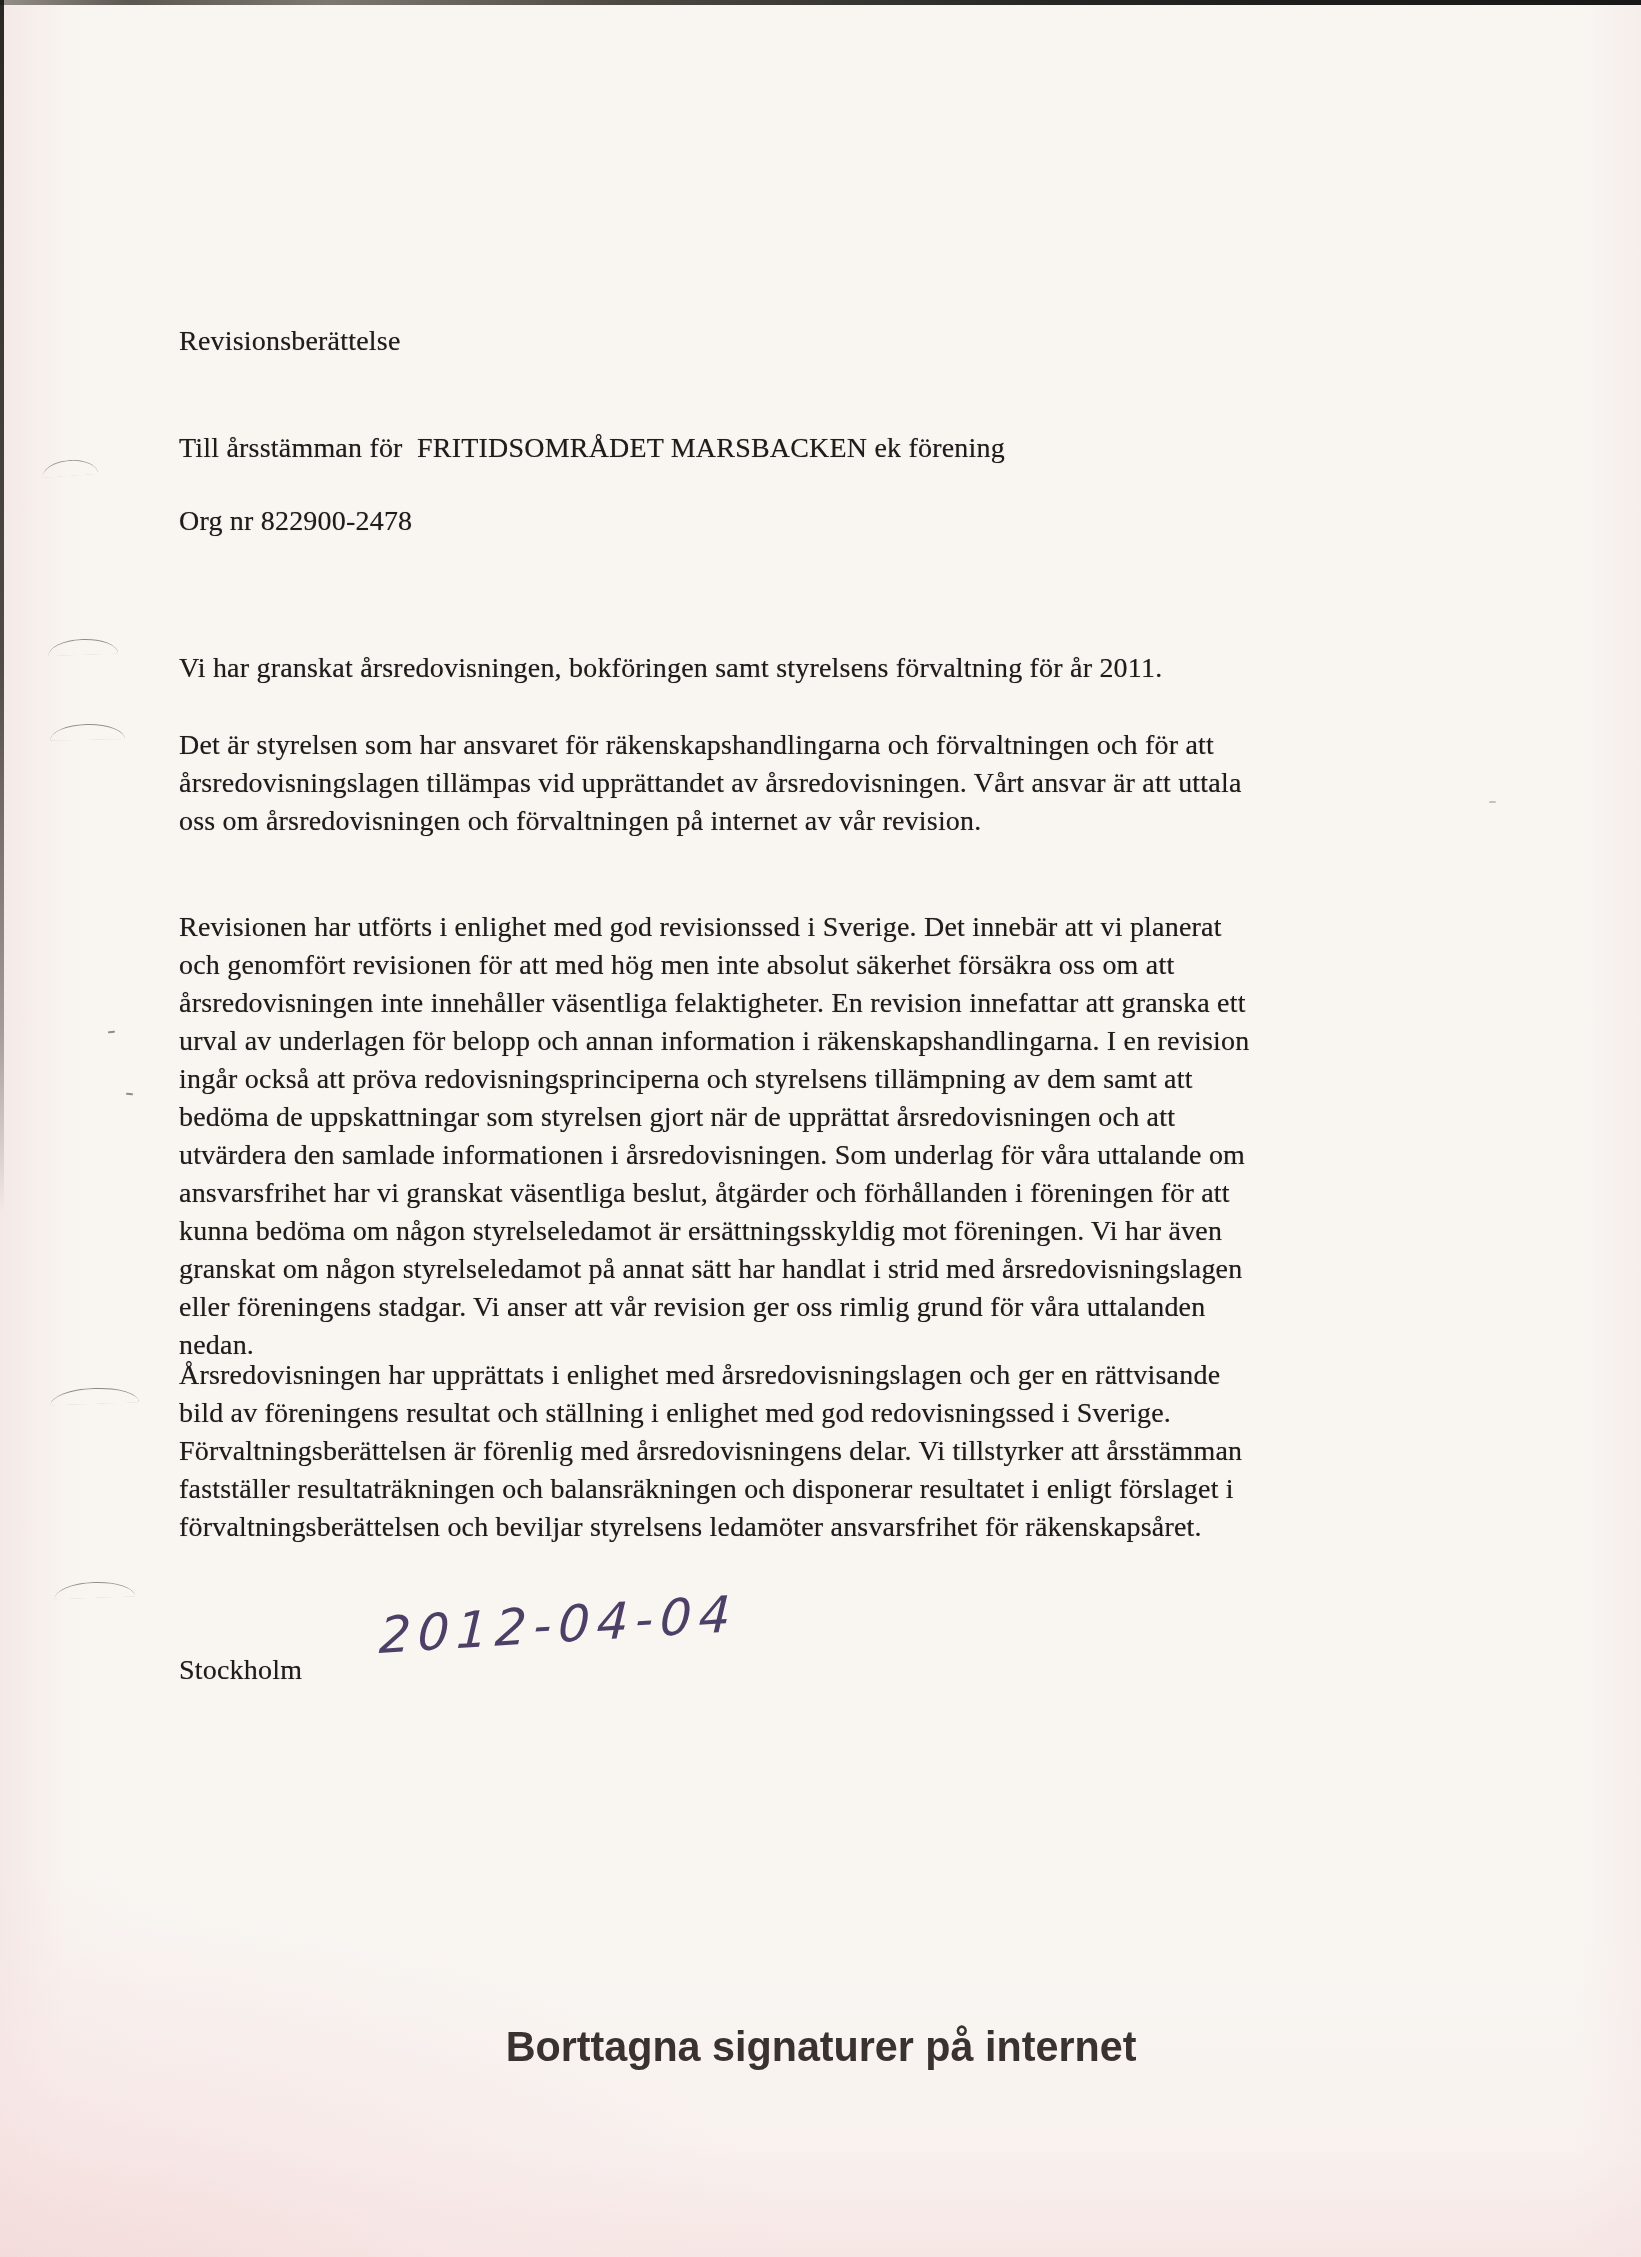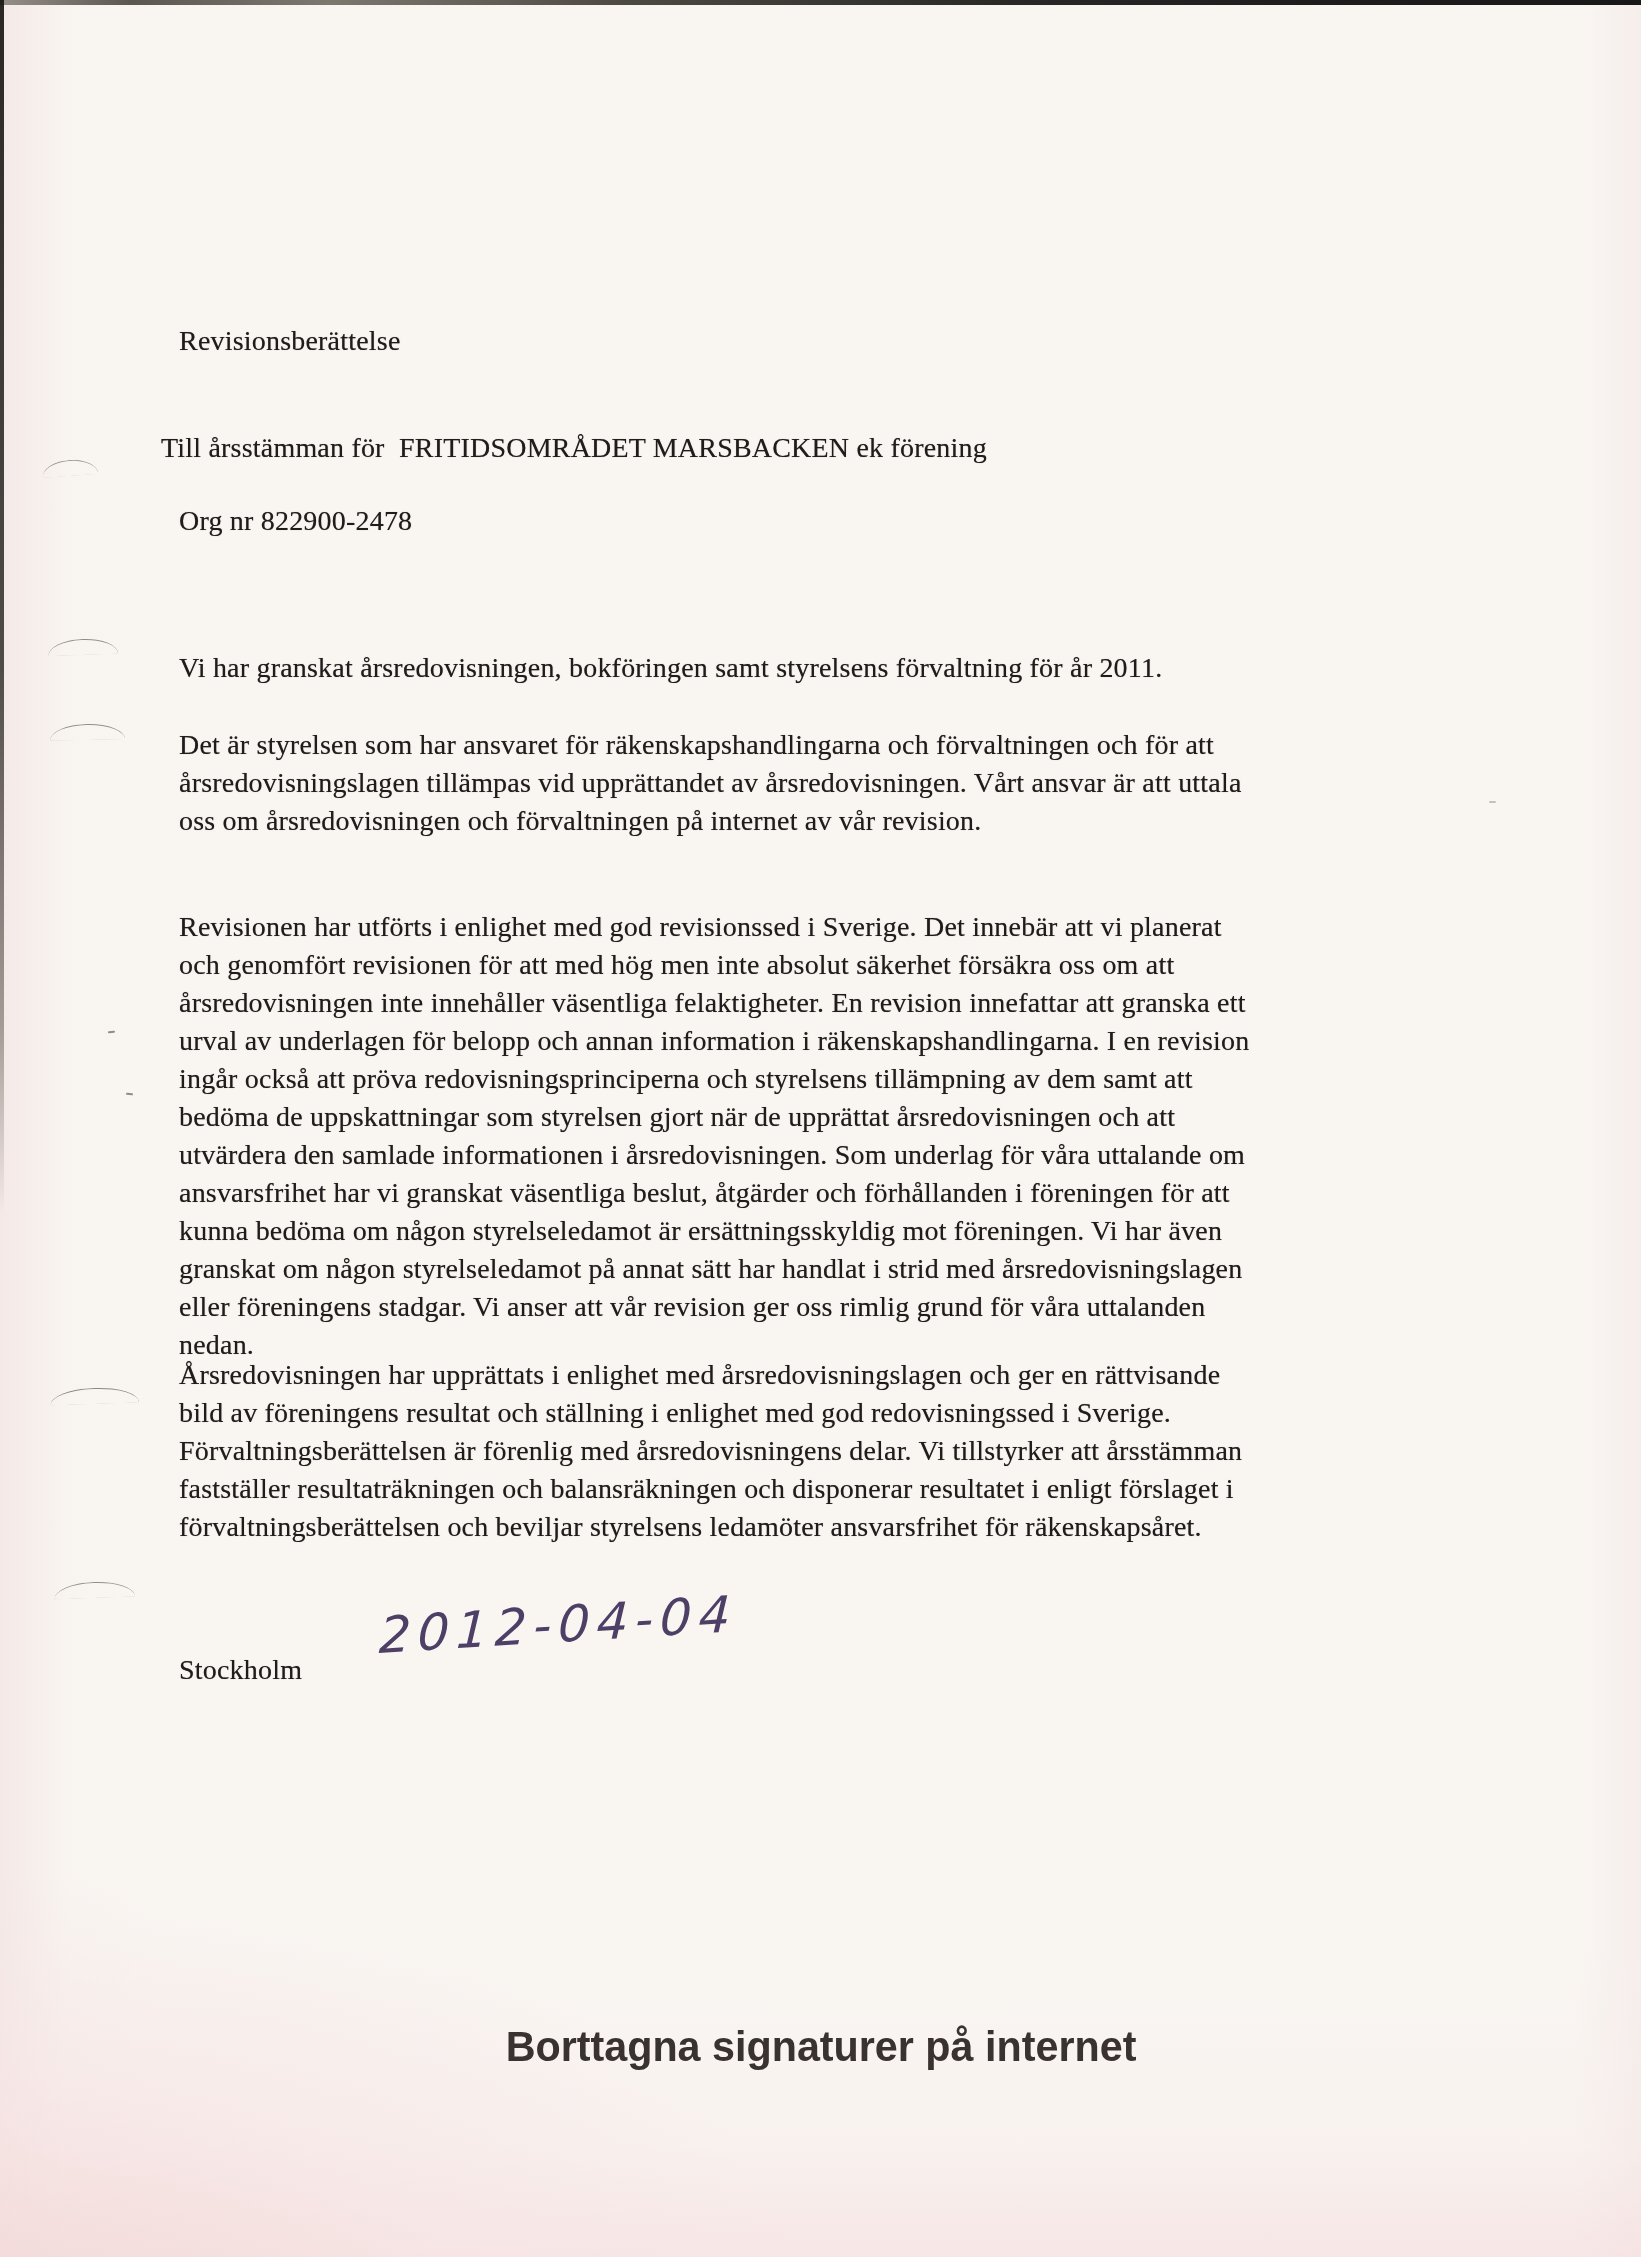--- a/index.html
+++ b/index.html
@@ -78,21 +78,21 @@
   <div class="arc" style="left:48px;top:639px;width:70px;transform:rotate(-2deg);opacity:.8;"></div>
   <div class="arc" style="left:50px;top:724px;width:75px;transform:rotate(-1deg);opacity:.8;"></div>
   <div class="arc" style="left:50px;top:1388px;width:89px;transform:rotate(-2deg);opacity:.85;"></div>
   <div class="arc" style="left:54px;top:1582px;width:81px;transform:rotate(-2deg);opacity:.8;"></div>
   <div class="speck" style="left:108px;top:1031px;transform:rotate(-8deg);"></div>
   <div class="speck" style="left:126px;top:1093px;transform:rotate(6deg);"></div>
   <div class="speck" style="left:1489px;top:801px;opacity:.5;"></div>
 
   <div class="txt body-size" style="left:179px;top:278px;margin-top:44px;">Revisionsberättelse</div>
 
-  <div class="txt body-size" style="left:161px;top:429px;">Till årsstämman för  FRITIDSOMRÅDET MARSBACKEN ek förening</div>
+  <div class="txt body-size" style="left:179px;top:429px;">Till årsstämman för  FRITIDSOMRÅDET MARSBACKEN ek förening</div>
 
   <div class="txt body-size" style="left:179px;top:502px;">Org nr 822900-2478</div>
 
   <div class="txt body-size" style="left:179px;top:649px;text-align:right;">Vi har granskat årsredovisningen, bokföringen samt styrelsens förvaltning för år 2011.</div>
 
   <div class="txt body-size" style="left:179px;top:726px;">Det är styrelsen som har ansvaret för räkenskapshandlingarna och förvaltningen och för att
 årsredovisningslagen tillämpas vid upprättandet av årsredovisningen. Vårt ansvar är att uttala
 oss om årsredovisningen och förvaltningen på internet av vår revision.</div>
 
   <div class="txt body-size" style="left:179px;top:908px;">Revisionen har utförts i enlighet med god revisionssed i Sverige. Det innebär att vi planerat

